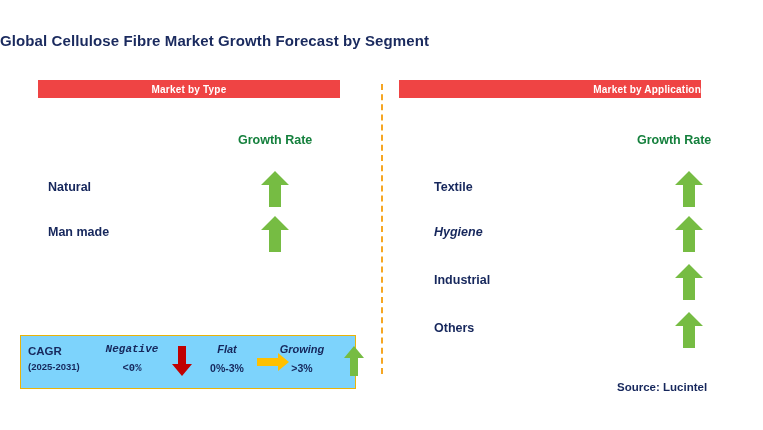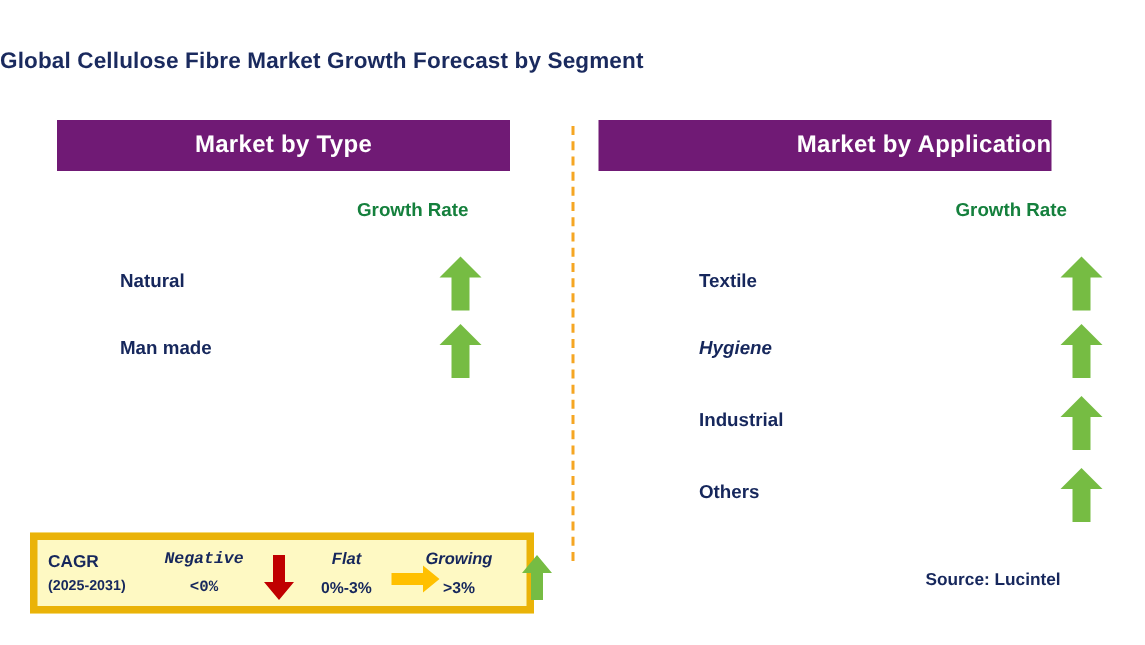--- a/index.html
+++ b/index.html
@@ -28,24 +28,24 @@
     width: 763px;
     text-align: left;
     font-size: 15px;
     font-weight: bold;
     color: #1a2a5e;
     letter-spacing: 0.1px;
   }
   
   .panel-header {
     position: absolute;
-    height: 34px;
-    background: #701a75;
+    height: 18px;
+    background: #ef4444;
     color: #ffffff;
-    font-size: 16px;
+    font-size: 10px;
     font-weight: bold;
     display: flex;
     align-items: center;
     justify-content: center;
     letter-spacing: 0.2px;
   }
   #header-left  { left: 38px;  top: 80px; width: 302px; }
   #header-right { left: 399px; top: 80px; width: 302px; justify-content: flex-end; }
 
   
@@ -66,21 +66,20 @@
     top: 84px;
     width: 0;
     height: 290px;
     border-left: 2px dashed #f5a623;
   }
 
   
   .seg-row {
     position: absolute;
     height: 40px;
-    margin-left: 32px;
   }
   .seg-label {
     position: absolute;
     left: 0;
     top: 10px;
     font-size: 12.5px;
     font-weight: bold;
     color: #16275c;
     white-space: nowrap;
   }
@@ -91,26 +90,26 @@
 
   
   .arrow {
     display: block;
   }
 
   
   .legend {
     position: absolute;
     left: 20px;
-    top: 355px;
+    top: 335px;
     width: 336px;
     height: 54px;
-    border: 5px solid #eab308;
+    border: 1px solid #eab308;
     box-sizing: border-box;
-    background: #fef9c3;
+    background: #7dd3fc;
   }
   .legend-cagr {
     position: absolute;
     left: 7px;
     top: 9px;
     width: 68px;
     text-align: left;
     color: #16275c;
     font-weight: bold;
   }

